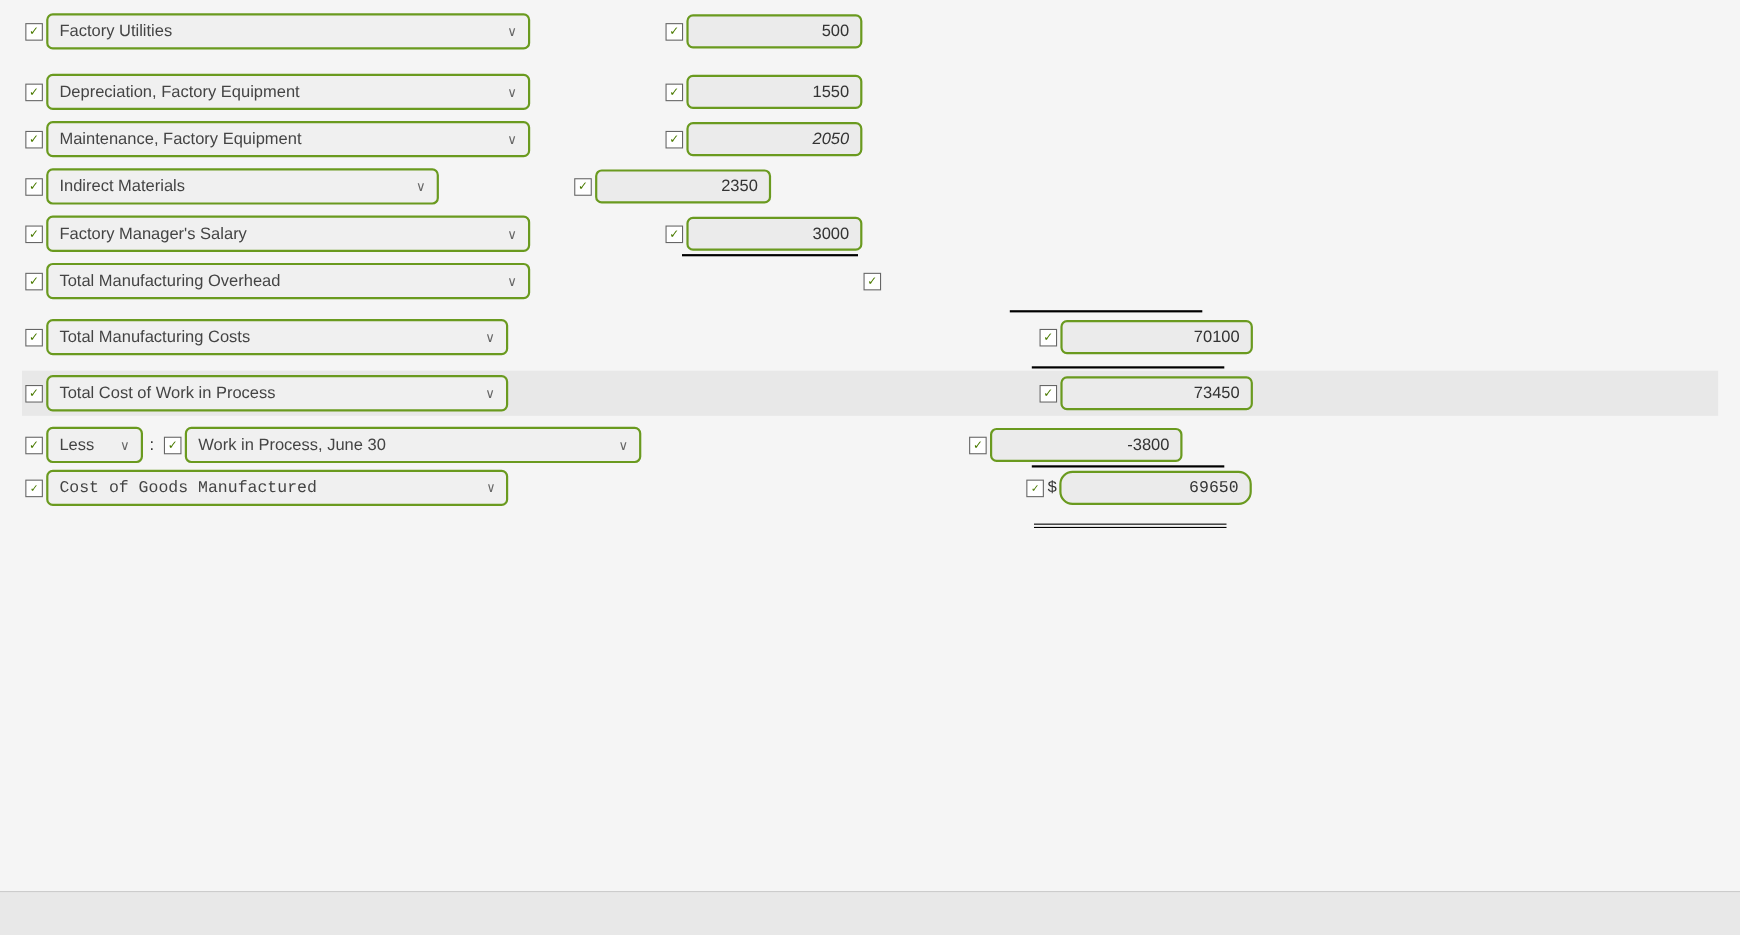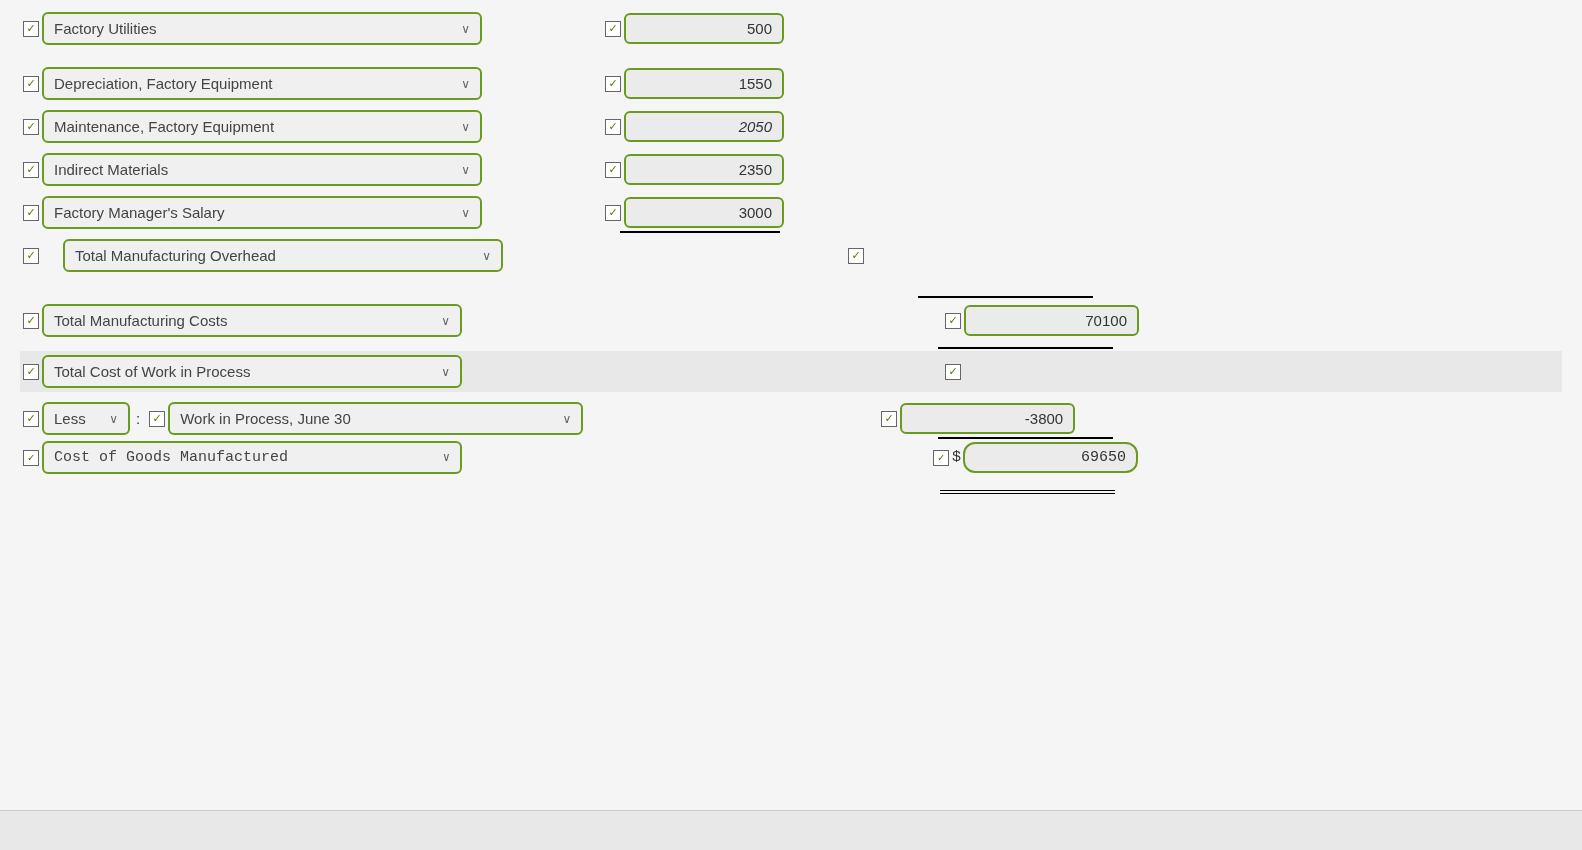--- a/index.html
+++ b/index.html
@@ -128,21 +128,21 @@
     <div class="checkbox-area">
       <div class="checkbox checked"></div>
     </div>
     <div class="value-box" style="width:160px;font-style:italic;">2050</div>
   </div>
 
   <div class="row" style="margin-bottom:10px;">
     <div class="checkbox-area">
       <div class="checkbox checked"></div>
     </div>
-    <div class="dropdown" style="width:440px;">
+    <div class="dropdown" style="width:357px;">
       <span>Indirect Materials</span>
       <span class="arrow">∨</span>
     </div>
     <div style="width:120px;"></div>
     <div class="checkbox-area">
       <div class="checkbox checked"></div>
     </div>
     <div class="value-box" style="width:160px;">2350</div>
   </div>
 
@@ -160,21 +160,21 @@
     </div>
     <div class="value-box" style="width:160px;">3000</div>
   </div>
 
   <div style="display:flex; margin-bottom:6px;">
     <div style="width:582px;"></div>
     <div style="width:18px;"></div>
     <div style="width:160px; border-bottom: 2px solid #000;"></div>
   </div>
 
-  <div class="row" style="margin-bottom:24px;gap:21px;">
+  <div class="row" style="margin-bottom:10px;">
     <div class="checkbox-area">
       <div class="checkbox checked"></div>
     </div>
     <div class="dropdown" style="width:440px;">
       <span>Total Manufacturing Overhead</span>
       <span class="arrow">∨</span>
     </div>
 
     <div style="width:300px;"></div>
     <div class="checkbox-area">
@@ -216,20 +216,21 @@
       <div class="checkbox checked"></div>
     </div>
     <div class="dropdown" style="width:420px;">
       <span>Total Cost of Work in Process</span>
       <span class="arrow">∨</span>
     </div>
     <div style="width:480px;"></div>
     <div class="checkbox-area">
       <div class="checkbox checked"></div>
     </div>
+    <div class="value-box" style="width:175px;">73450</div>
   </div>
 
   <div class="row" style="margin-bottom:2px;">
     <div class="checkbox-area">
       <div class="checkbox checked"></div>
     </div>
     <div class="dropdown" style="width:88px;">
       <span>Less</span>
       <span class="arrow">∨</span>
     </div>

